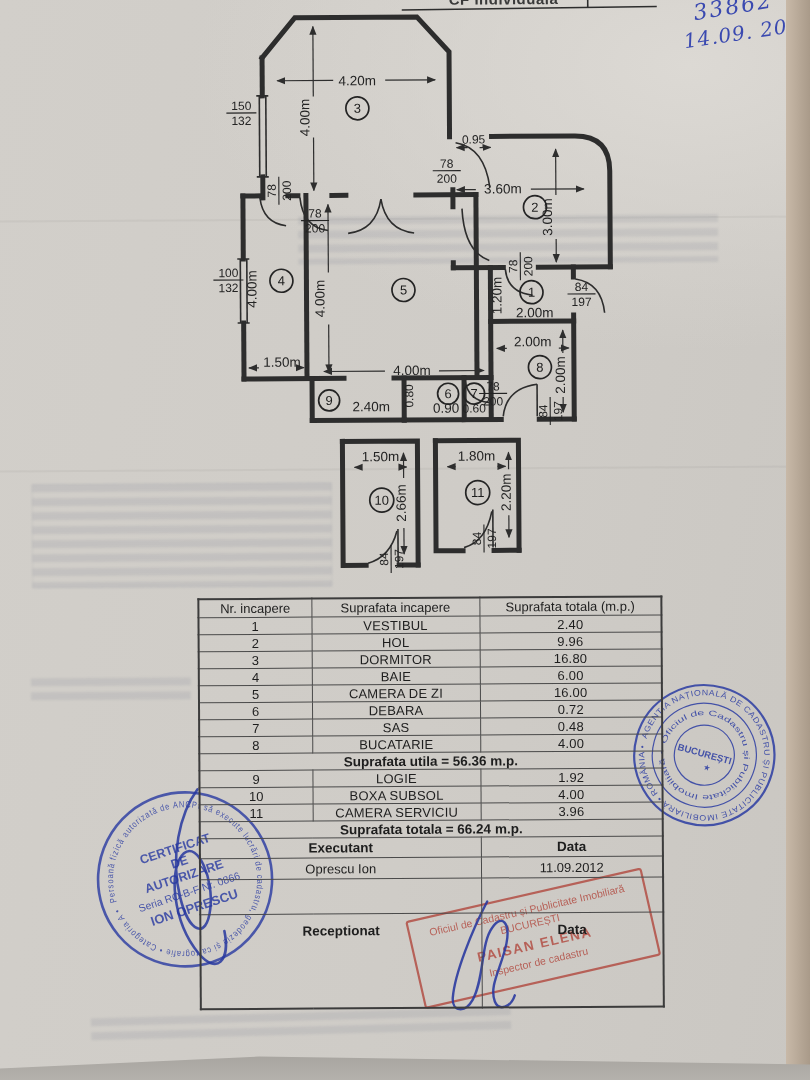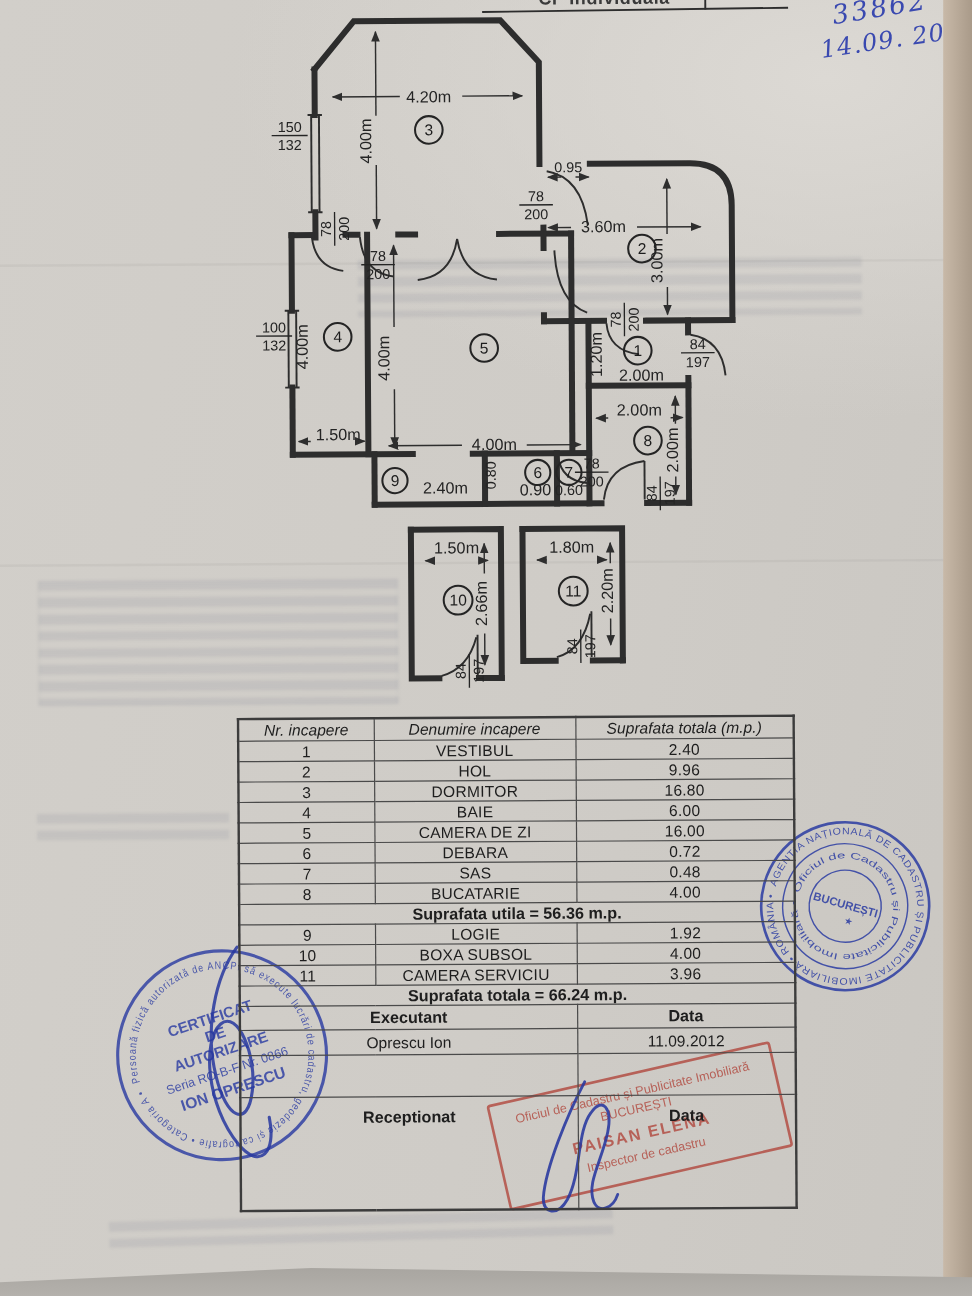--- a/index.html
+++ b/index.html
@@ -22,21 +22,21 @@
   .crease{position:absolute;left:0;width:810px;height:2px;background:rgba(60,60,60,.05);}
   
   .cf-partial{position:absolute;left:452px;top:-9px;font-size:15px;letter-spacing:.5px;
     color:#3a3a3a;font-weight:bold;}
   
   table.rooms{position:absolute;left:197px;top:597px;width:463px;border-collapse:collapse;
     table-layout:fixed;background:transparent;}
   table.rooms td{border:1px solid #4a4a4a;font-size:13px;color:#1e1e1e;text-align:center;
     padding:0 2px;overflow:hidden;white-space:nowrap;}
   table.rooms{border:2px solid #3c3c3c;}
-  tr.hrow td{height:17px;font-style:italic;}
+  tr.hrow td{height:17px;}
   tr.drow td{height:16px;letter-spacing:.2px;}
   tr.srow td{height:16px;font-weight:bold;font-size:13.5px;}
   tr.xrow td{height:19px;font-weight:bold;font-size:13.5px;}
   tr.orow td{height:20px;}
   tr.erow td{height:34px;}
   tr.rrow td{height:84px;vertical-align:top;padding-top:9px;font-weight:bold;font-size:13.5px;}
   td.lpad{text-align:left;padding-left:104px;}
   
   .dim{font-family:"Liberation Sans",sans-serif;font-size:13.5px;fill:#242424;}
   .dimS{font-size:12px;}
@@ -358,21 +358,21 @@
 
     <table class="rooms">
       <colgroup>
           <col style="width:113px">
           <col style="width:168px">
           <col style="width:182px">
         </colgroup>
       <tbody>
           <tr class="hrow">
         <td>Nr. incapere</td>
-        <td>Denumire incapere</td>
+        <td>Suprafata incapere</td>
         <td>Suprafata totala (m.p.)</td>
       </tr>
       <tr class="drow">
         <td>1</td>
         <td>VESTIBUL</td>
         <td>2.40</td>
       </tr>
       <tr class="drow">
         <td>2</td>
         <td>HOL</td>

